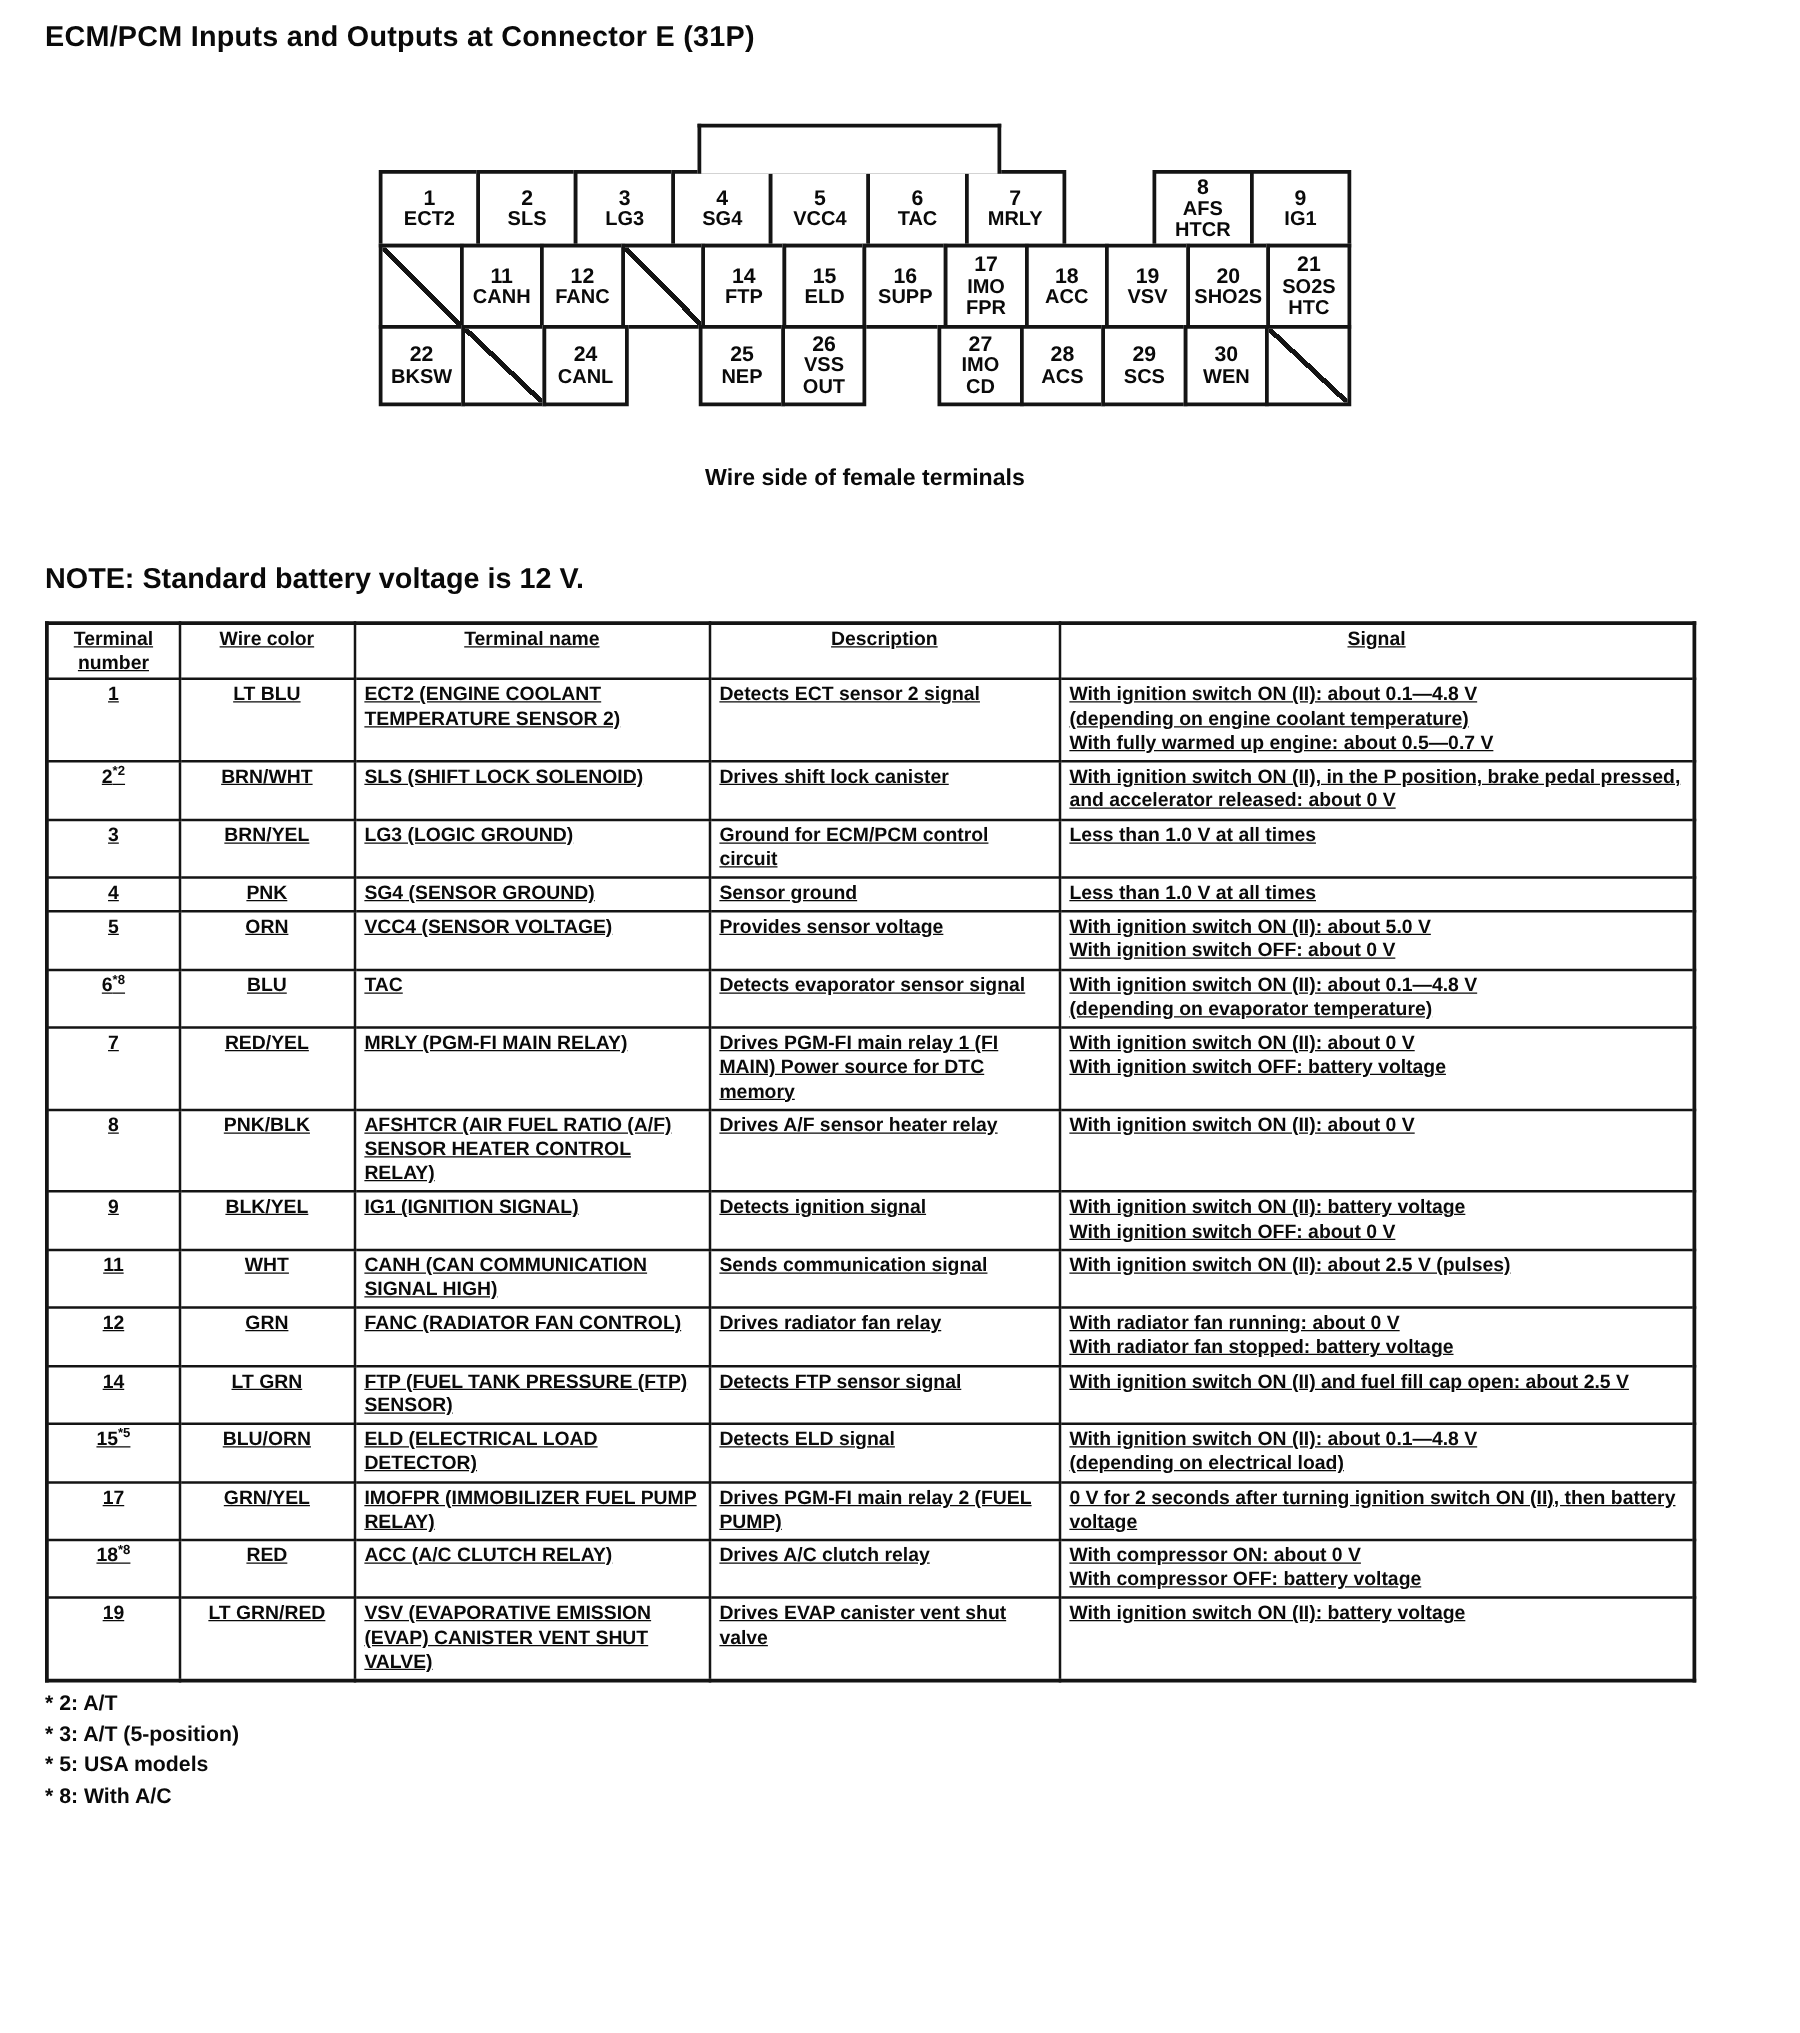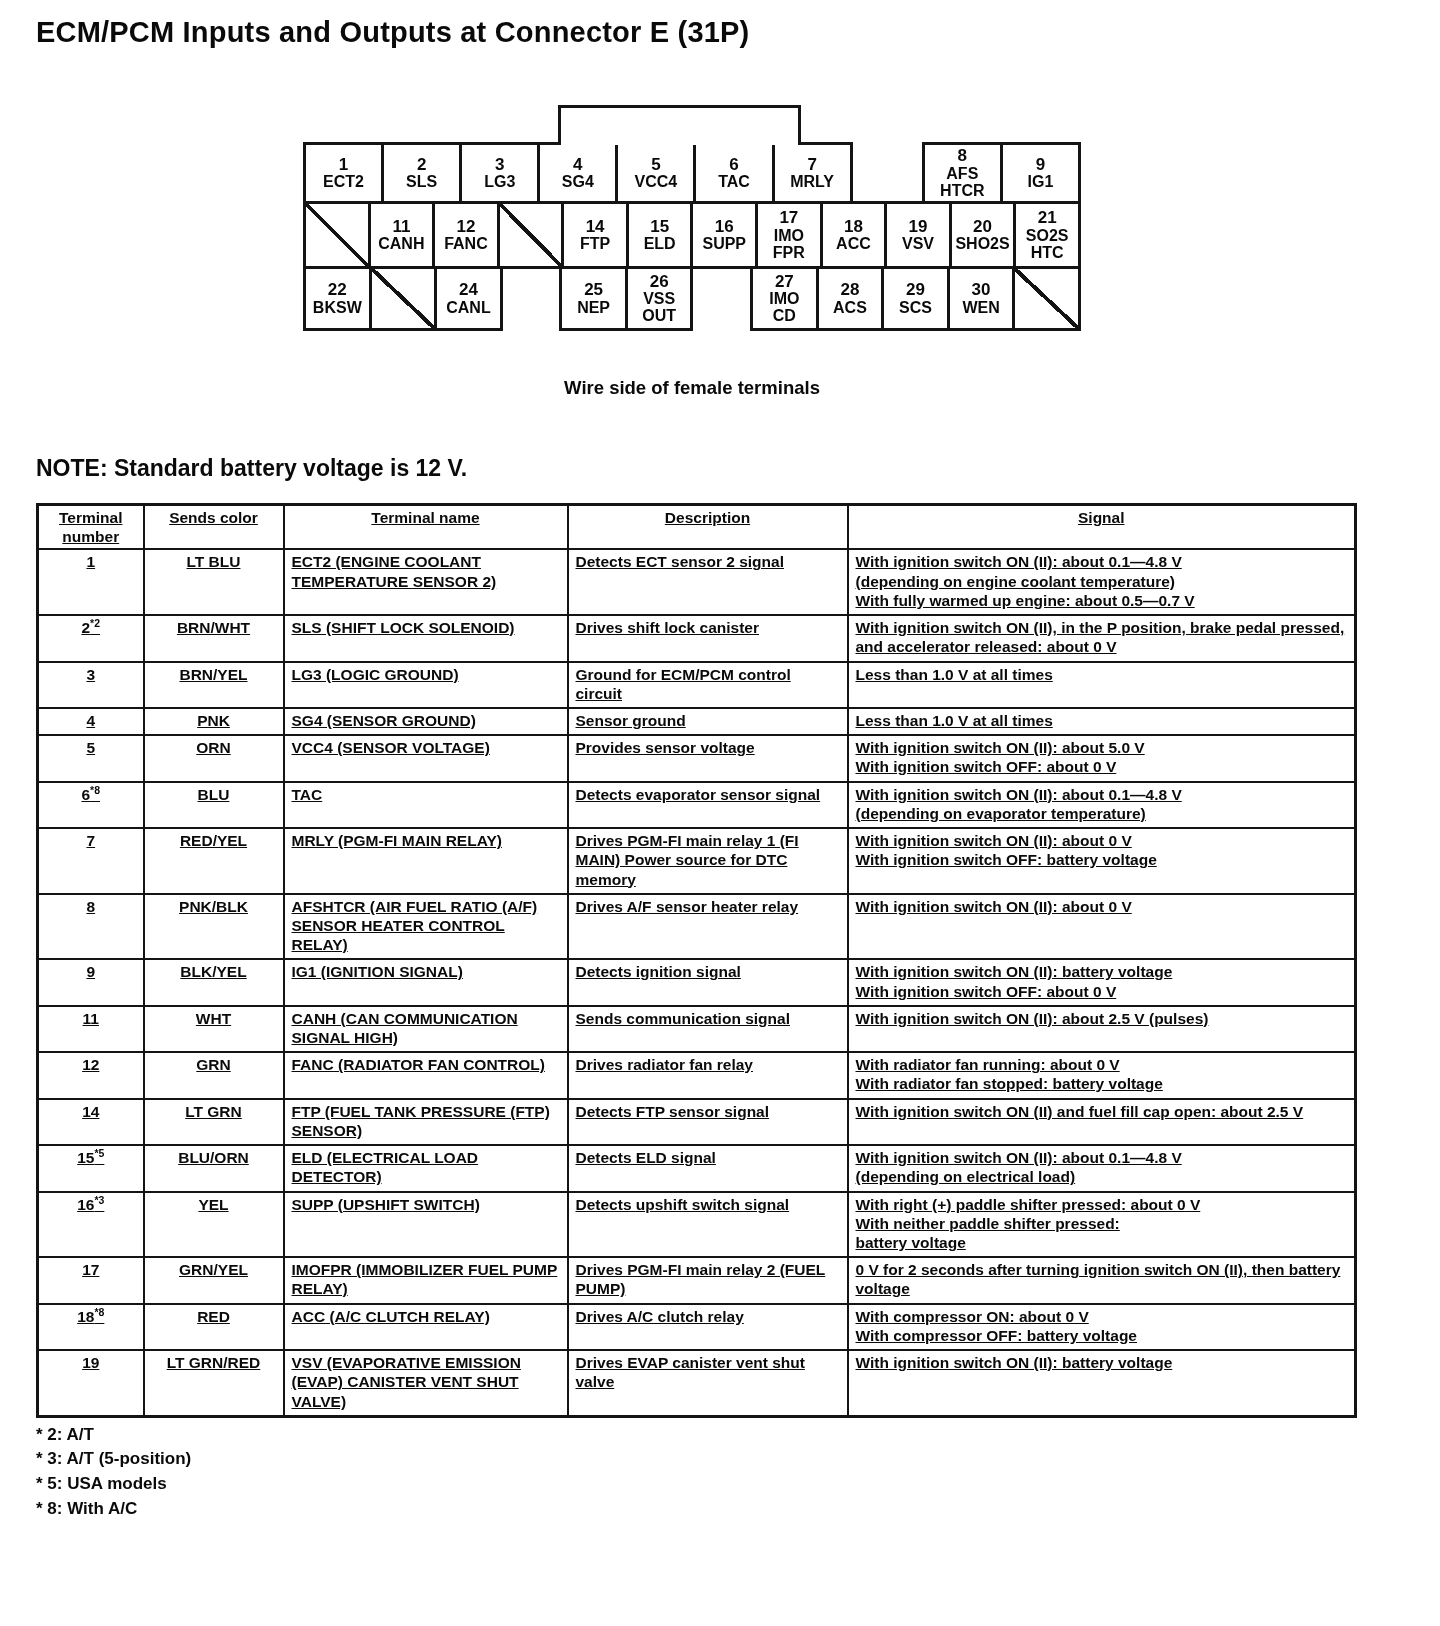--- a/index.html
+++ b/index.html
@@ -2,21 +2,21 @@
 <html><head>
 <meta charset="utf-8">
 <style>
   * { margin:0; padding:0; box-sizing:border-box; }
   html, body { background:#ffffff; }
   body {
     width:1440px; height:1626px; overflow:hidden; position:relative;
     color:#0a0a0a; font-family:"Liberation Sans", sans-serif; font-weight:700;
     padding:16px 36px 0 36px;
   }
-  .title { font-size:29px; letter-spacing:.2px; }
+  .title { font-size:23px; letter-spacing:.2px; }
 
   
   .connector-wrap { position:relative; margin:56px 0 0 267px; width:778px; }
   .tab {
     position:absolute; left:255px; top:0; width:243px; height:40px;
     border:3px solid #141414; border-bottom:none; background:#fff;
   }
   #connector-grid { padding-top:37px; }
   .crow { display:flex; }
   .crow + .crow { margin-top:-3px; }
@@ -202,21 +202,21 @@
   <colgroup>
     <col style="width:106px">
     <col style="width:140px">
     <col style="width:284px">
     <col style="width:280px">
     <col style="width:508px">
   </colgroup>
   <thead>
     <tr id="head-row">
         <th>Terminal number</th>
-        <th>Sends color</th>
+        <th>Wire color</th>
         <th>Terminal name</th>
         <th>Description</th>
         <th>Signal</th>
       </tr>
   </thead>
   <tbody id="table-body">
       <tr>
         <td class="c-num">1</td>
         <td class="c-wire">LT BLU</td>
         <td class="c-name">ECT2 (ENGINE COOLANT TEMPERATURE SENSOR 2)</td>
@@ -309,29 +309,20 @@
       </tr>
       <tr>
         <td class="c-num">15<sup>*5</sup></td>
         <td class="c-wire">BLU/ORN</td>
         <td class="c-name">ELD (ELECTRICAL LOAD DETECTOR)</td>
         <td class="c-desc">Detects ELD signal</td>
         <td class="c-signal">With ignition switch ON (II): about 0.1—4.8 V
 (depending on electrical load)</td>
       </tr>
       <tr>
-        <td class="c-num">16<sup>*3</sup></td>
-        <td class="c-wire">YEL</td>
-        <td class="c-name">SUPP (UPSHIFT SWITCH)</td>
-        <td class="c-desc">Detects upshift switch signal</td>
-        <td class="c-signal">With right (+) paddle shifter pressed: about 0 V
-With neither paddle shifter pressed:
-battery voltage</td>
-      </tr>
-      <tr>
         <td class="c-num">17</td>
         <td class="c-wire">GRN/YEL</td>
         <td class="c-name">IMOFPR (IMMOBILIZER FUEL PUMP RELAY)</td>
         <td class="c-desc">Drives PGM-FI main relay 2 (FUEL PUMP)</td>
         <td class="c-signal">0 V for 2 seconds after turning ignition switch ON (II), then battery voltage</td>
       </tr>
       <tr>
         <td class="c-num">18<sup>*8</sup></td>
         <td class="c-wire">RED</td>
         <td class="c-name">ACC (A/C CLUTCH RELAY)</td>

